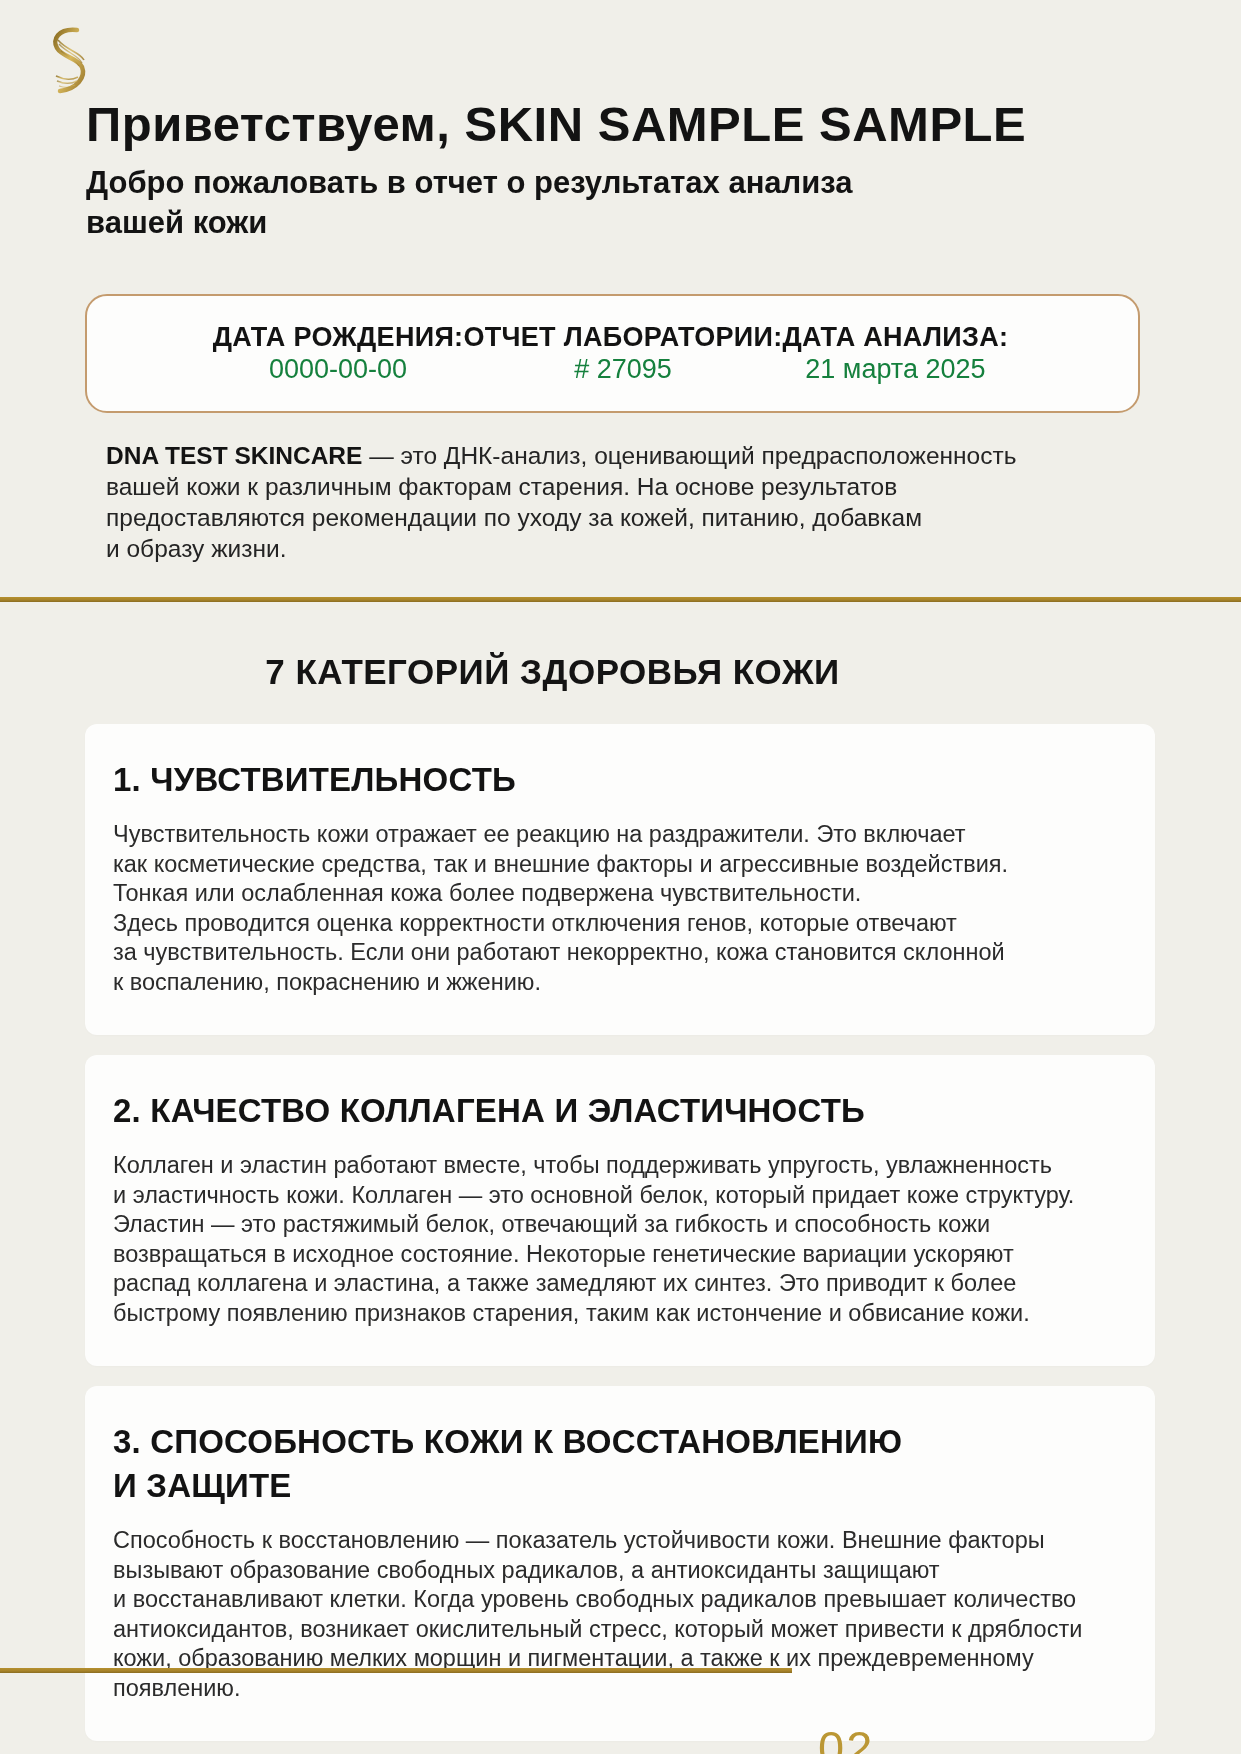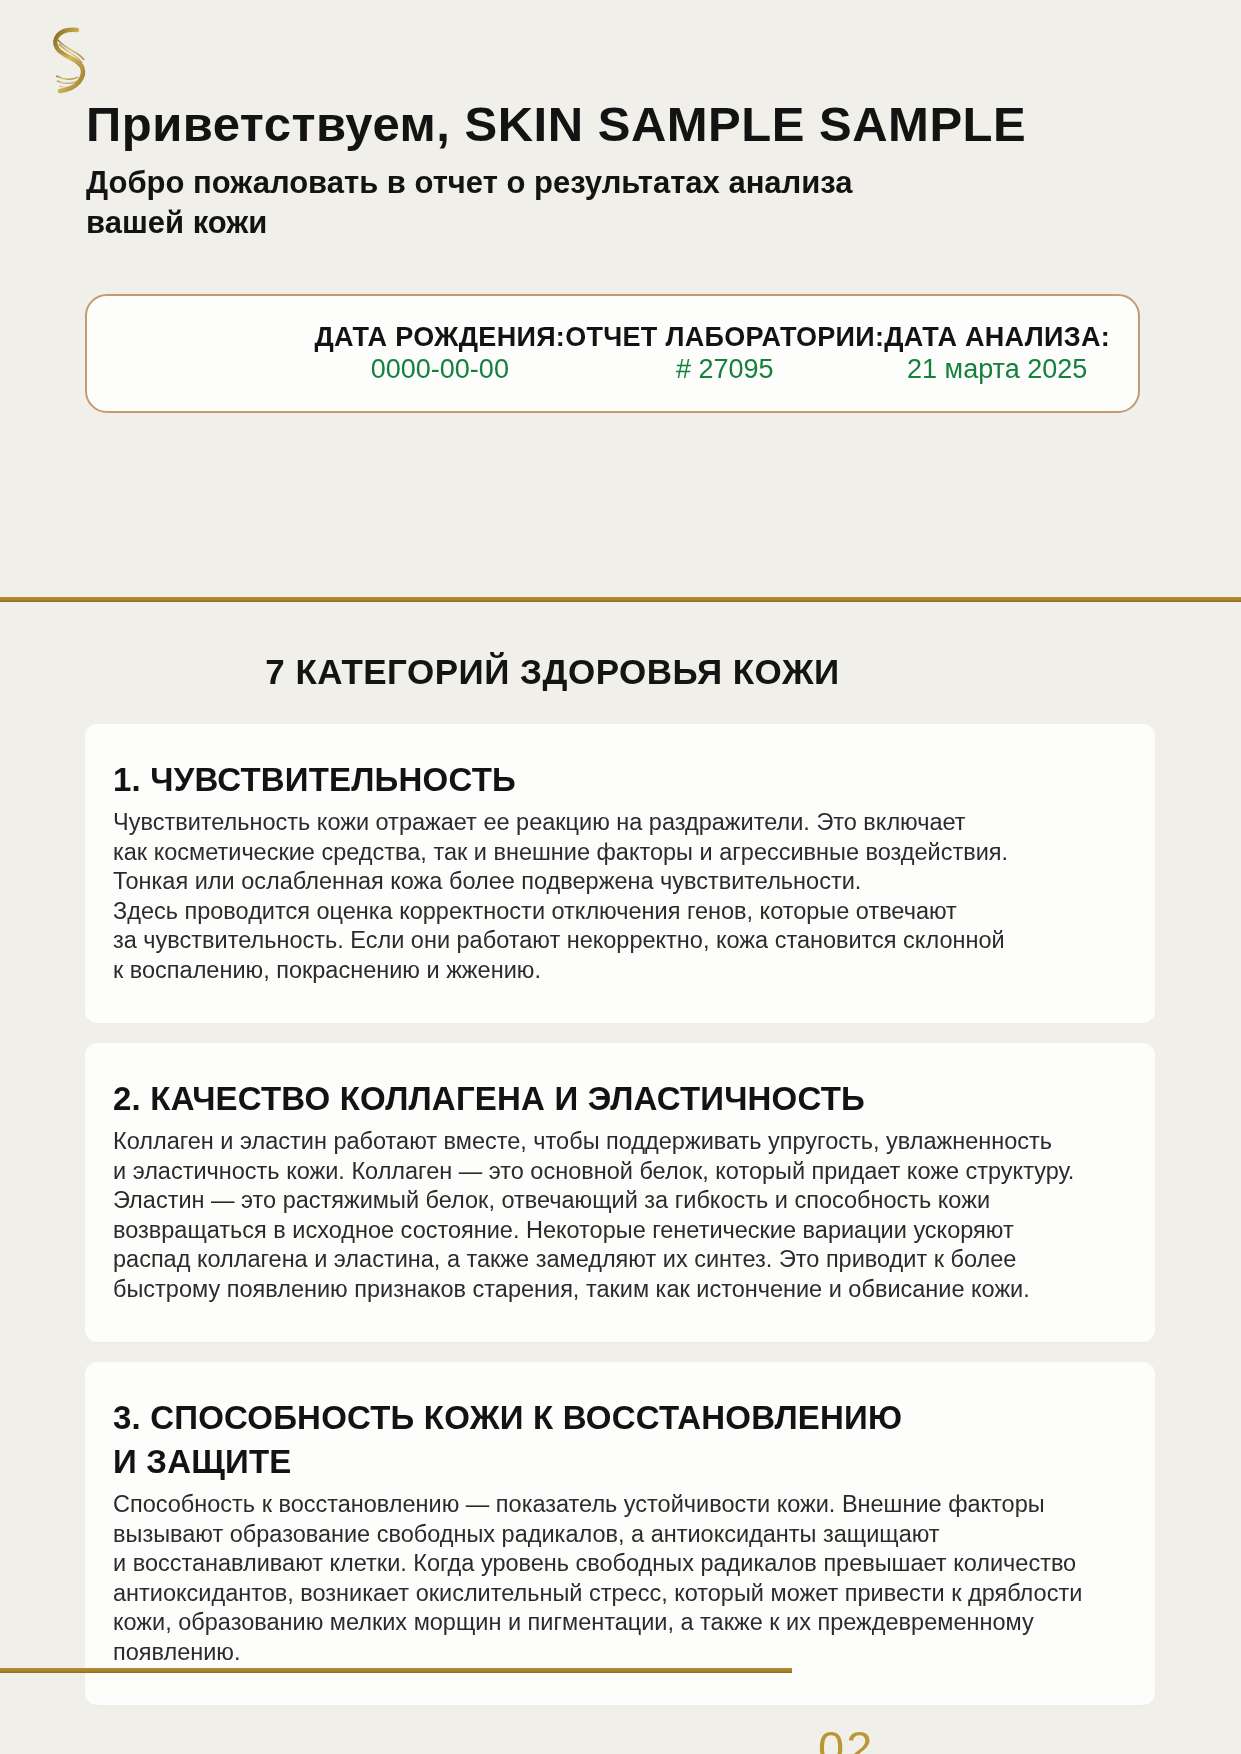--- a/index.html
+++ b/index.html
@@ -45,21 +45,21 @@
     position: absolute;
     left: 85px;
     top: 294px;
     width: 1055px;
     height: 119px;
     background: #fdfdfc;
     border: 2px solid #c49b6e;
     border-radius: 22px;
     display: flex;
     align-items: center;
-    justify-content: flex-end;
+    justify-content: center;
     padding: 0 28px 0 24px;
   }
   .info-field { text-align: center; }
   .info-label {
     font-size: 27px;
     font-weight: 700;
     color: #131313;
     letter-spacing: 0.3px;
   }
   .info-value {
@@ -113,21 +113,21 @@
   }
   .card-heading {
     font-size: 33px;
     font-weight: 700;
     letter-spacing: 0.2px;
     color: #131313;
     line-height: 44px;
     white-space: pre-line;
   }
   .card-body {
-    margin-top: 6px;
+    margin-top: 18px;
     font-size: 23.5px;
     line-height: 29.5px;
     color: #2b2b2b;
     white-space: pre-line;
   }
   .footer-line {
     position: absolute;
     left: 0;
     top: 1668px;
     width: 792px;
@@ -180,20 +180,24 @@
     <div class="info-field">
       <div class="info-label">ОТЧЕТ ЛАБОРАТОРИИ:</div>
       <div class="info-value"># 27095</div>
     </div>
     <div class="info-field">
       <div class="info-label">ДАТА АНАЛИЗА:</div>
       <div class="info-value">21 марта 2025</div>
     </div>
   </div>
 
+  <p class="intro"><span class="lead">DNA TEST SKINCARE</span><span> — это ДНК-анализ, оценивающий предрасположенность
+вашей кожи к различным факторам старения. На основе результатов
+предоставляются рекомендации по уходу за кожей, питанию, добавкам
+и образу жизни.</span></p>
 
   <div class="divider"></div>
 
   <h3 class="section-title">7 КАТЕГОРИЙ ЗДОРОВЬЯ КОЖИ</h3>
 
   <div class="cards">
     <div class="card">
       <div class="card-heading">1. ЧУВСТВИТЕЛЬНОСТЬ</div>
       <div class="card-body">Чувствительность кожи отражает ее реакцию на раздражители. Это включает
 как косметические средства, так и внешние факторы и агрессивные воздействия.

